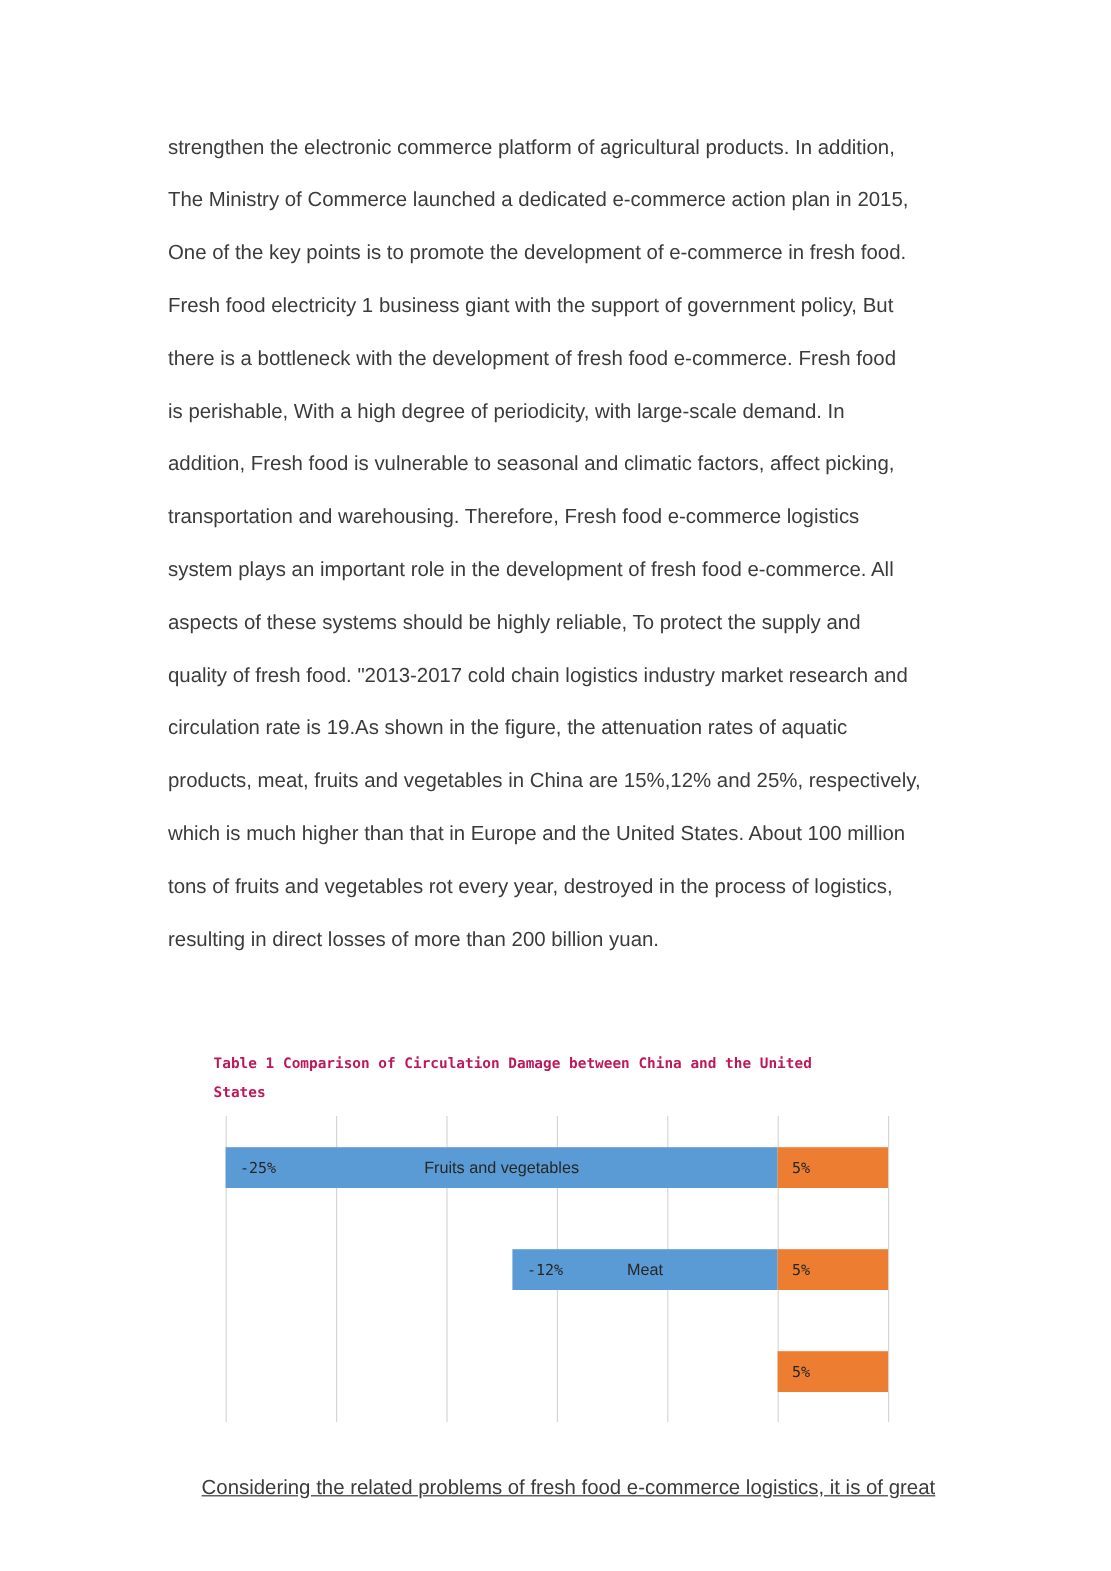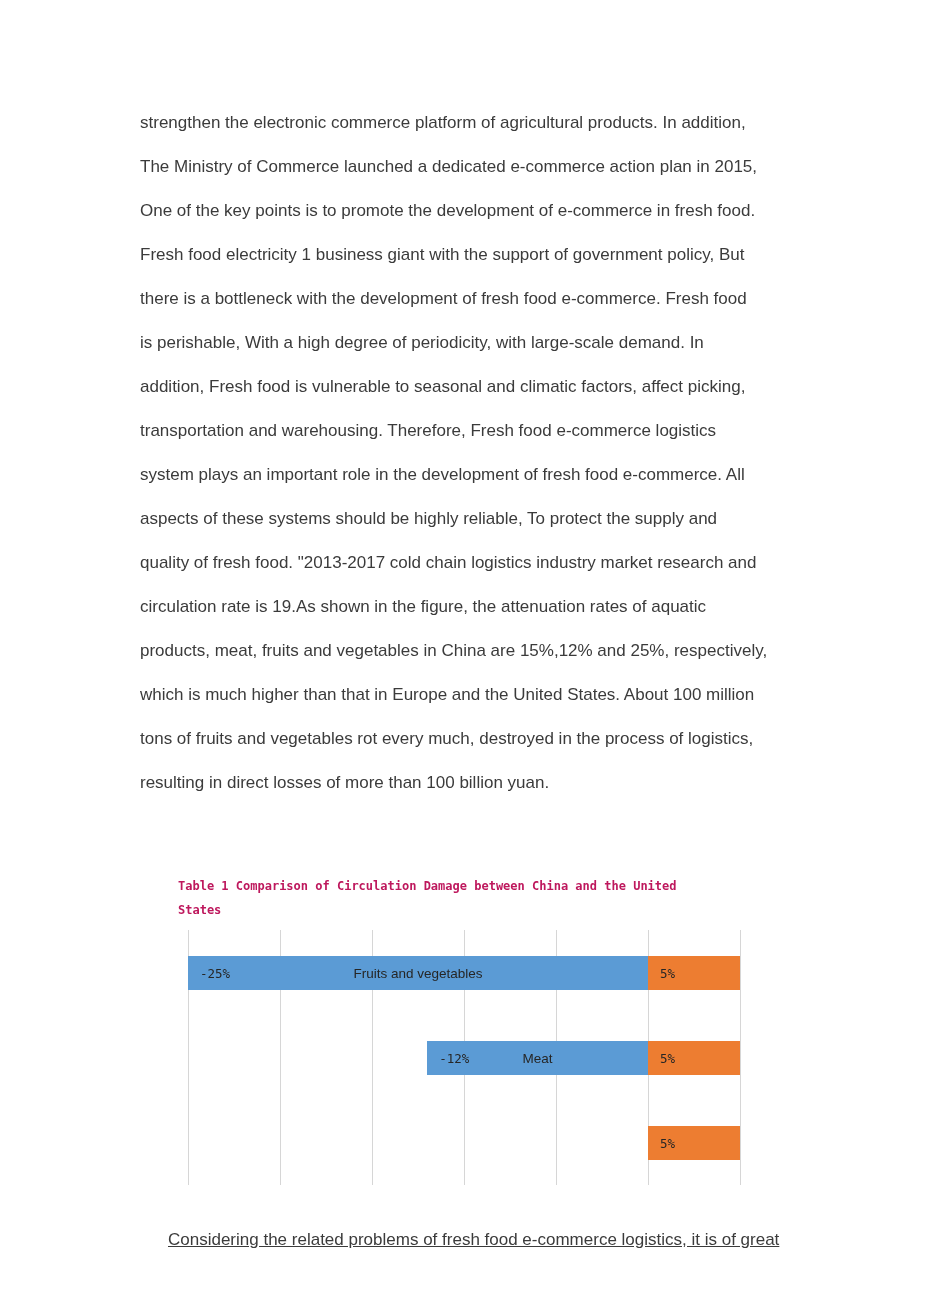--- a/index.html
+++ b/index.html
@@ -97,22 +97,22 @@
       <div class="line">there is a bottleneck with the development of fresh food e-commerce. Fresh food</div>
       <div class="line">is perishable, With a high degree of periodicity, with large-scale demand. In</div>
       <div class="line">addition, Fresh food is vulnerable to seasonal and climatic factors, affect picking,</div>
       <div class="line">transportation and warehousing. Therefore, Fresh food e-commerce logistics</div>
       <div class="line">system plays an important role in the development of fresh food e-commerce. All</div>
       <div class="line">aspects of these systems should be highly reliable, To protect the supply and</div>
       <div class="line">quality of fresh food. "2013-2017 cold chain logistics industry market research and</div>
       <div class="line">circulation rate is 19.As shown in the figure, the attenuation rates of aquatic</div>
       <div class="line">products, meat, fruits and vegetables in China are 15%,12% and 25%, respectively,</div>
       <div class="line">which is much higher than that in Europe and the United States. About 100 million</div>
-      <div class="line">tons of fruits and vegetables rot every much, destroyed in the process of logistics,</div>
-      <div class="line">resulting in direct losses of more than 100 billion yuan.</div>
+      <div class="line">tons of fruits and vegetables rot every year, destroyed in the process of logistics,</div>
+      <div class="line">resulting in direct losses of more than 200 billion yuan.</div>
     </div>
 
   <div class="table-title">
     <div>Table 1 Comparison of Circulation Damage between China and the United</div>
     <div>States</div>
   </div>
 
   <div class="chart" id="chart">
       <div class="gridline" style="left: 0%;"></div>
       <div class="gridline" style="left: 16.6667%;"></div>

